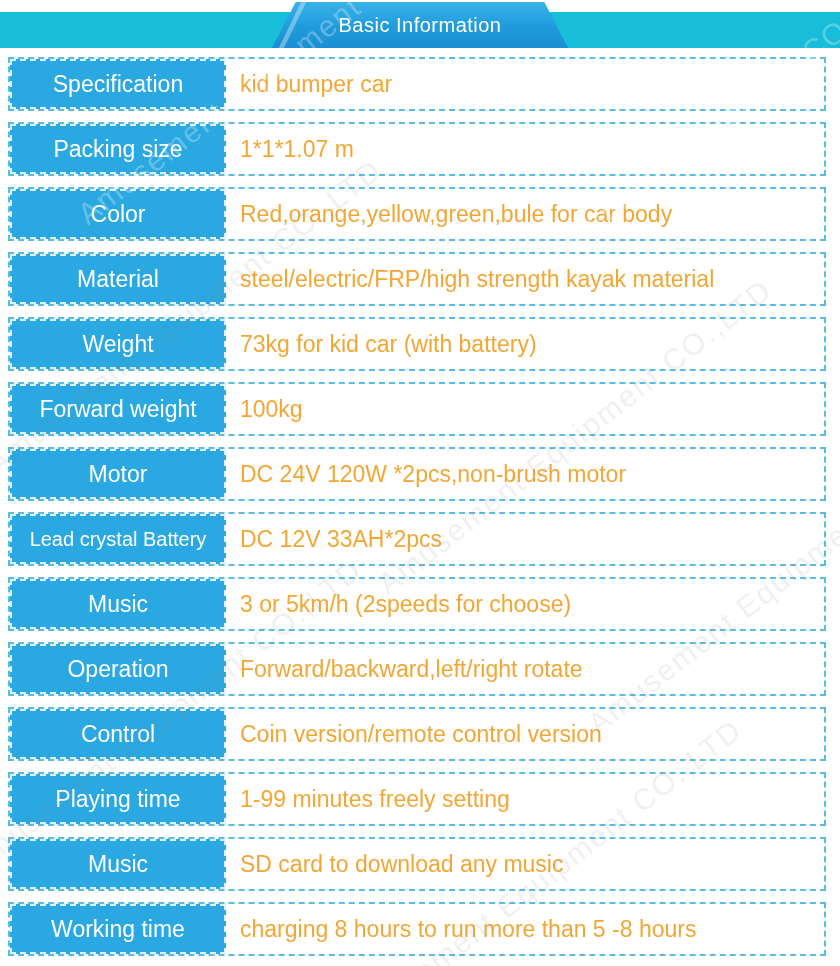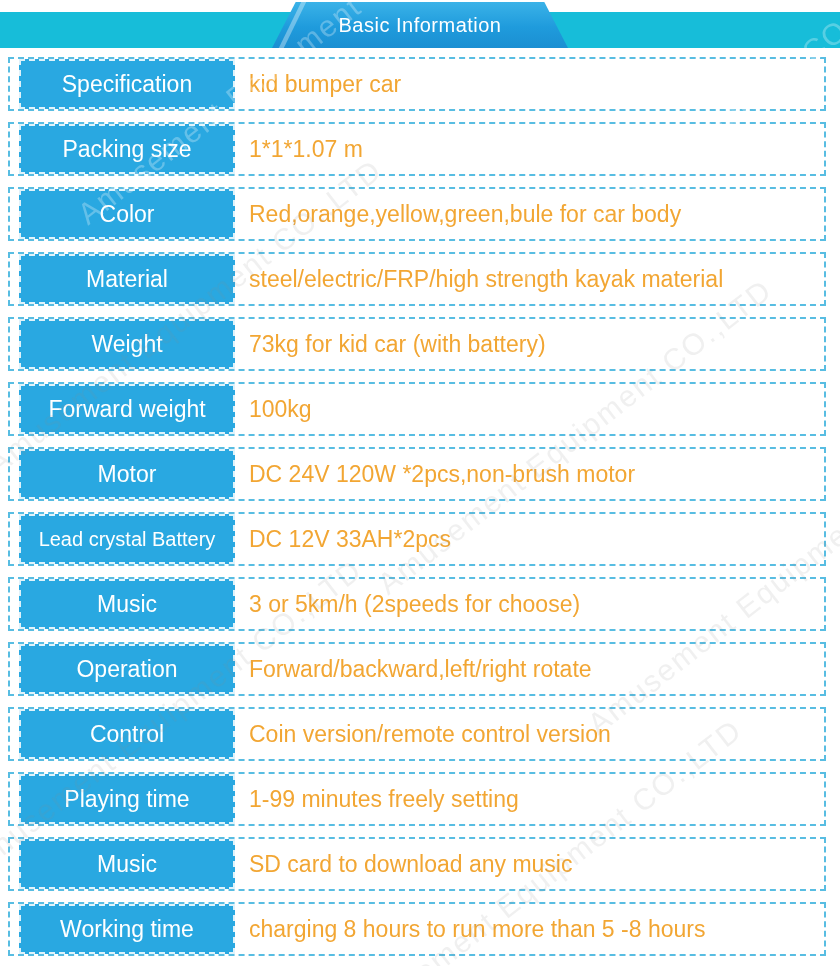--- a/index.html
+++ b/index.html
@@ -68,21 +68,21 @@
     width: 818px;
     height: 54px;
     margin: 0 0 11px 8px;
     border: 2px dashed var(--dash);
     background: transparent;
     display: flex;
     align-items: stretch;
   }
   .label-cell {
     width: 216px;
-    margin-left: 9px;
+    margin-left: 0;
     background: var(--label_bg);
     border: 2px dashed rgba(255, 255, 255, 0.85);
     color: var(--label_text);
     font-size: 23px;
     display: flex;
     align-items: center;
     justify-content: center;
     white-space: nowrap;
     flex: none;
   }

